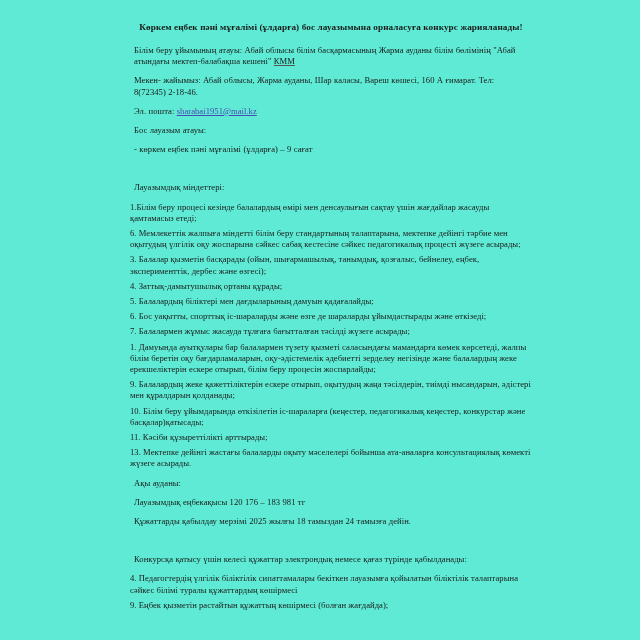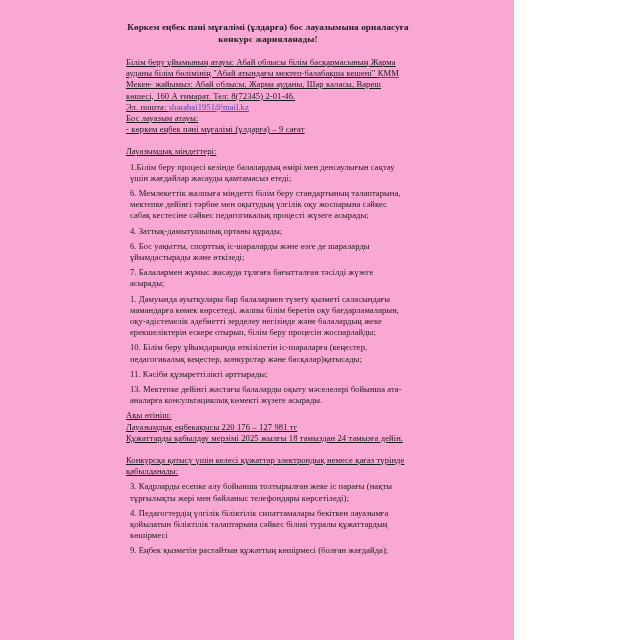--- a/index.html
+++ b/index.html
@@ -12,43 +12,42 @@
     width: 640px;
     height: 640px;
     overflow: hidden;
     font-family: "Liberation Serif", "DejaVu Serif", serif;
     color: #1a1a1a;
     -webkit-font-smoothing: antialiased;
   }
 
   .page {
     box-sizing: border-box;
-    width: 514px;
+    width: 640px;
     height: 640px;
     padding: 22px 104px 0 126px;
-    background: #f9a8d4;
+    background: #5eead4;
   }
 
   .doc-title {
     margin: 0 0 11px 0;
     text-align: center;
     font-size: 9.2px;
     font-weight: bold;
     line-height: 1.30;
     letter-spacing: 0.01em;
   }
 
   p.line {
-    margin: 0;
+    margin: 8px;
     font-size: 8.6px;
     line-height: 1.305;
     text-align: left;
     letter-spacing: 0.005em;
     word-spacing: 0.02em;
-    text-decoration: underline;
   }
 
   p.block {
     margin: 4px;
     font-size: 8.6px;
     line-height: 1.305;
     text-align: left;
     letter-spacing: 0.005em;
   }
 
@@ -69,53 +68,55 @@
 </style>
 </head>
 <body>
 
 <div class="page">
 
   <h1 class="doc-title">Көркем еңбек пәні мұғалімі (ұлдарға) бос лауазымына орналасуға конкурс жарияланады!</h1>
 
   <p class="line"><span>Білім беру ұйымының атауы:</span><span> Абай облысы білім басқармасының Жарма ауданы білім бөлімінің "Абай атындағы мектеп-балабақша кешені" </span><span class="spell">КММ</span></p>
 
-  <p class="line">Мекен- жайымыз: Абай облысы, Жарма ауданы, Шар каласы, Вареш көшесі, 160 А ғимарат. Тел: 8(72345) 2-01-46.</p>
+  <p class="line">Мекен- жайымыз: Абай облысы, Жарма ауданы, Шар каласы, Вареш көшесі, 160 А ғимарат. Тел: 8(72345) 2-18-46.</p>
 
   <p class="line"><span>Эл. пошта: </span><a class="mailto" href="#">sharabai1951@mail.kz</a></p>
 
   <p class="line"> Бос лауазым атауы:</p>
 
   <p class="line">- көркем еңбек пәні мұғалімі (ұлдарға) – 9 сағат</p>
 
   <div class="gap"></div>
 
   <p class="line">Лауазымдық міндеттері:</p>
 
   <div>
     <p class="block">1.Білім беру процесі кезінде балалардың өмірі мен денсаулығын сақтау үшін жағдайлар жасауды қамтамасыз етеді;</p>
     <p class="block">6. Мемлекеттік жалпыға міндетті білім беру стандартының талаптарына, мектепке дейінгі тәрбие мен оқытудың үлгілік оқу жоспарына сәйкес сабақ кестесіне сәйкес педагогикалық процесті жүзеге асырады;</p>
+    <p class="block">3. Балалар қызметін басқарады (ойын, шығармашылық, танымдық, қозғалыс, бейнелеу, еңбек, эксперименттік, дербес және өзгесі);</p>
     <p class="block">4. Заттық-дамытушылық ортаны құрады;</p>
+    <p class="block">5. Балалардың біліктері мен дағдыларының дамуын қадағалайды;</p>
     <p class="block">6. Бос уақытты, спорттық іс-шараларды және өзге де шараларды ұйымдастырады және өткізеді;</p>
     <p class="block">7. Балалармен жұмыс жасауда тұлғаға бағытталған тәсілді жүзеге асырады;</p>
     <p class="block">1. Дамуында ауытқулары бар балалармен түзету қызметі саласындағы мамандарға көмек көрсетеді, жалпы білім беретін оқу бағдарламаларын, оқу-әдістемелік әдебиетті зерделеу негізінде және балалардың жеке ерекшеліктерін ескере отырып, білім беру процесін жоспарлайды;</p>
+    <p class="block">9. Балалардың жеке қажеттіліктерін ескере отырып, оқытудың жаңа тәсілдерін, тиімді нысандарын, әдістері мен құралдарын қолданады;</p>
     <p class="block">10. Білім беру ұйымдарында өткізілетін іс-шараларға (кеңестер, педагогикалық кеңестер, конкурстар және басқалар)қатысады;</p>
     <p class="block">11. Кәсіби құзыреттілікті арттырады;</p>
     <p class="block">13. Мектепке дейінгі жастағы балаларды оқыту мәселелері бойынша ата-аналарға консультациялық көмекті жүзеге асырады.</p>
   </div>
 
-  <p class="line">Ақы өтініш:</p>
+  <p class="line">Ақы ауданы:</p>
 
-  <p class="line">Лауазымдық еңбекақысы 220 176 – 127 981 тг</p>
+  <p class="line">Лауазымдық еңбекақысы 120 176 – 183 981 тг</p>
 
   <p class="line">Құжаттарды қабылдау мерзімі 2025 жылғы 18 тамыздан 24 тамызға дейін.</p>
 
   <div class="gap"></div>
 
   <p class="line">Конкурсқа қатысу үшін келесі құжаттар электрондық немесе қағаз түрінде қабылданады:</p>
 
   <div>
-    <p class="block">3. Кадрларды есепке алу бойынша толтырылған жеке іс парағы (нақты тұрғылықты жері мен байланыс телефондары көрсетіледі);</p>
     <p class="block">4. Педагогтердің үлгілік біліктілік сипаттамалары бекіткен лауазымға қойылатын біліктілік талаптарына сәйкес білімі туралы құжаттардың көшірмесі</p>
     <p class="block">9. Еңбек қызметін растайтын құжаттың көшірмесі (болған жағдайда);</p>
   </div>
 
 </div>
 
 </body></html>

